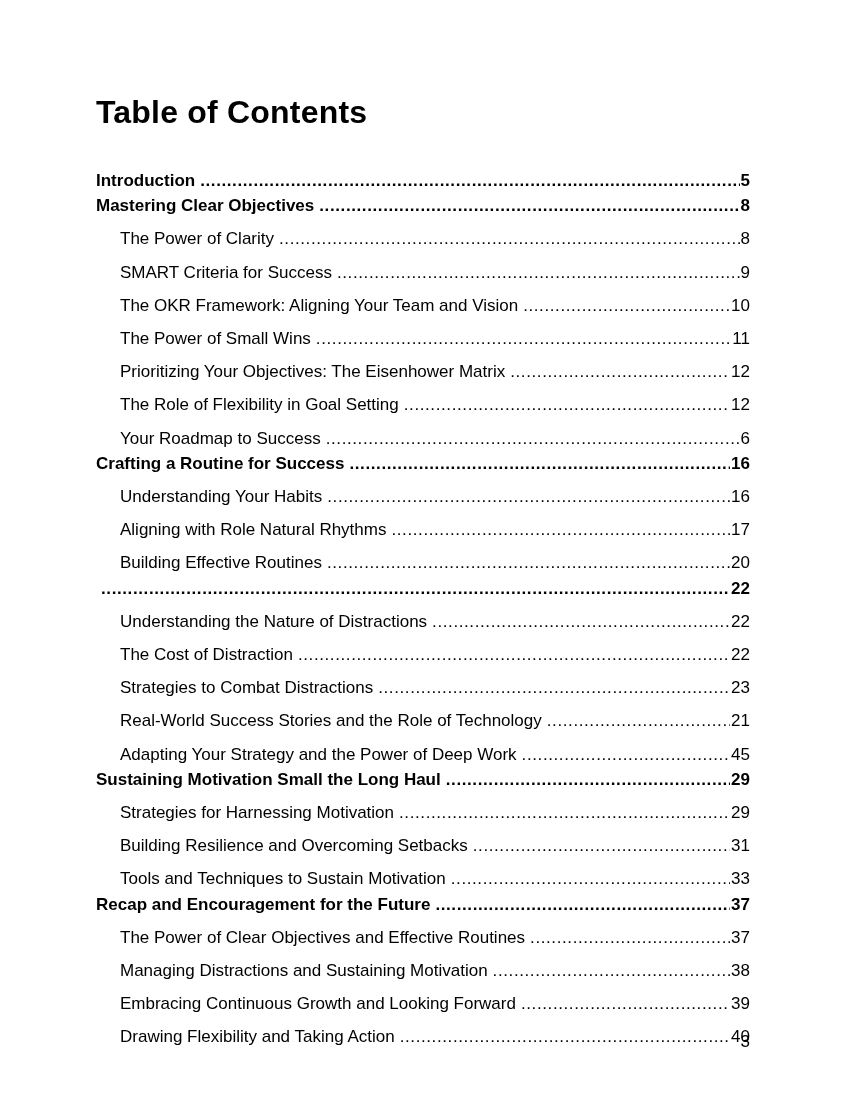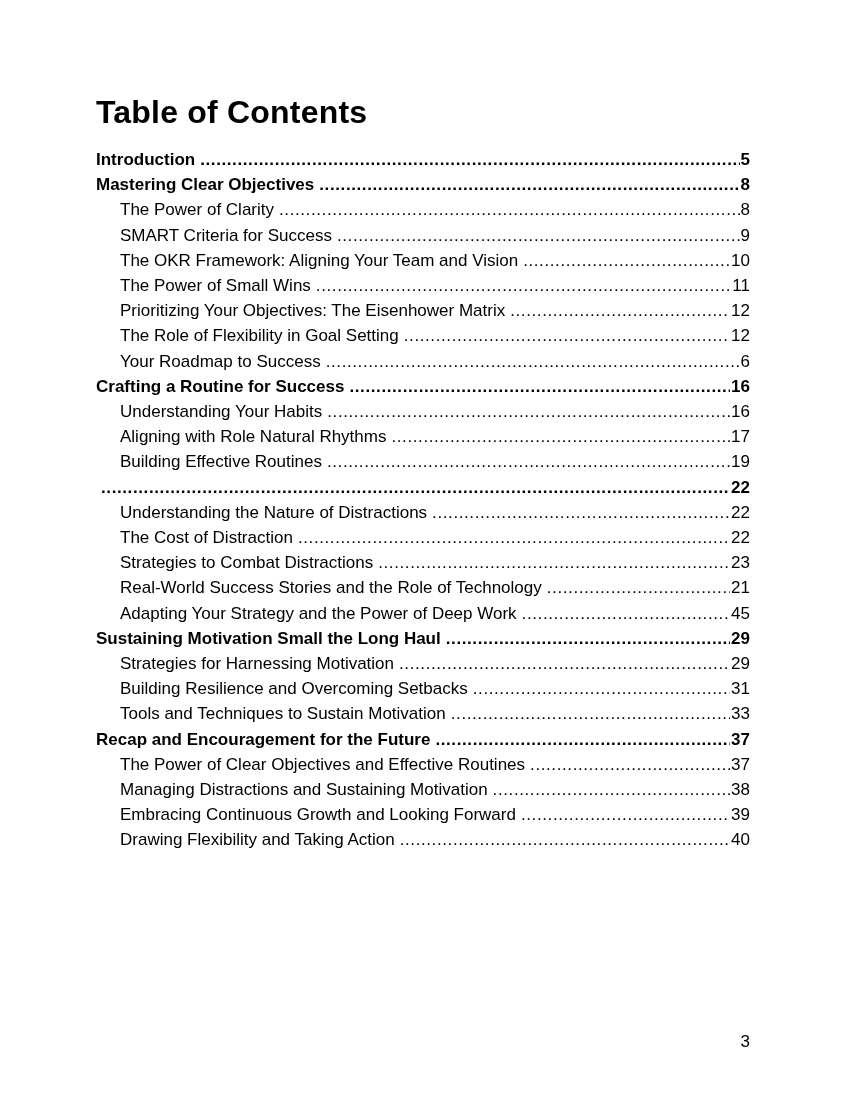--- a/index.html
+++ b/index.html
@@ -23,35 +23,36 @@
     margin: 0;
     font-size: 32px;
     line-height: 1;
     font-weight: bold;
     letter-spacing: 0.2px;
     white-space: nowrap;
   }
   .toc {
     position: absolute;
     left: 96px;
-    top: 147px;
+    top: 168px;
     width: 654px;
   }
   .toc-row {
     display: flex;
     align-items: baseline;
     line-height: 25.2px;
     font-size: 17px;
     cursor: default;
   }
   .toc-row.level1 {
     font-weight: bold;
   }
   .toc-row.level2 {
     padding-left: 24px;
+    margin-top: 8px;
   }
   .toc-label {
     white-space: nowrap;
     flex: 0 0 auto;
   }
   .toc-leader {
     flex: 1 1 auto;
     overflow: hidden;
     white-space: nowrap;
     margin-left: 5px;
@@ -151,21 +152,21 @@
 
   <div class="toc-row level2">
     <span class="toc-label">Aligning with Role Natural Rhythms</span>
     <span class="toc-leader"></span>
     <span class="toc-page">17</span>
   </div>
 
   <div class="toc-row level2">
     <span class="toc-label">Building Effective Routines</span>
     <span class="toc-leader"></span>
-    <span class="toc-page">19</span>
+    <span class="toc-page">20</span>
   </div>
 
   <div class="toc-row level1">
     <span class="toc-leader"></span>
     <span class="toc-page">22</span>
   </div>
 
   <div class="toc-row level2">
     <span class="toc-label">Understanding the Nature of Distractions</span>
     <span class="toc-leader"></span>

